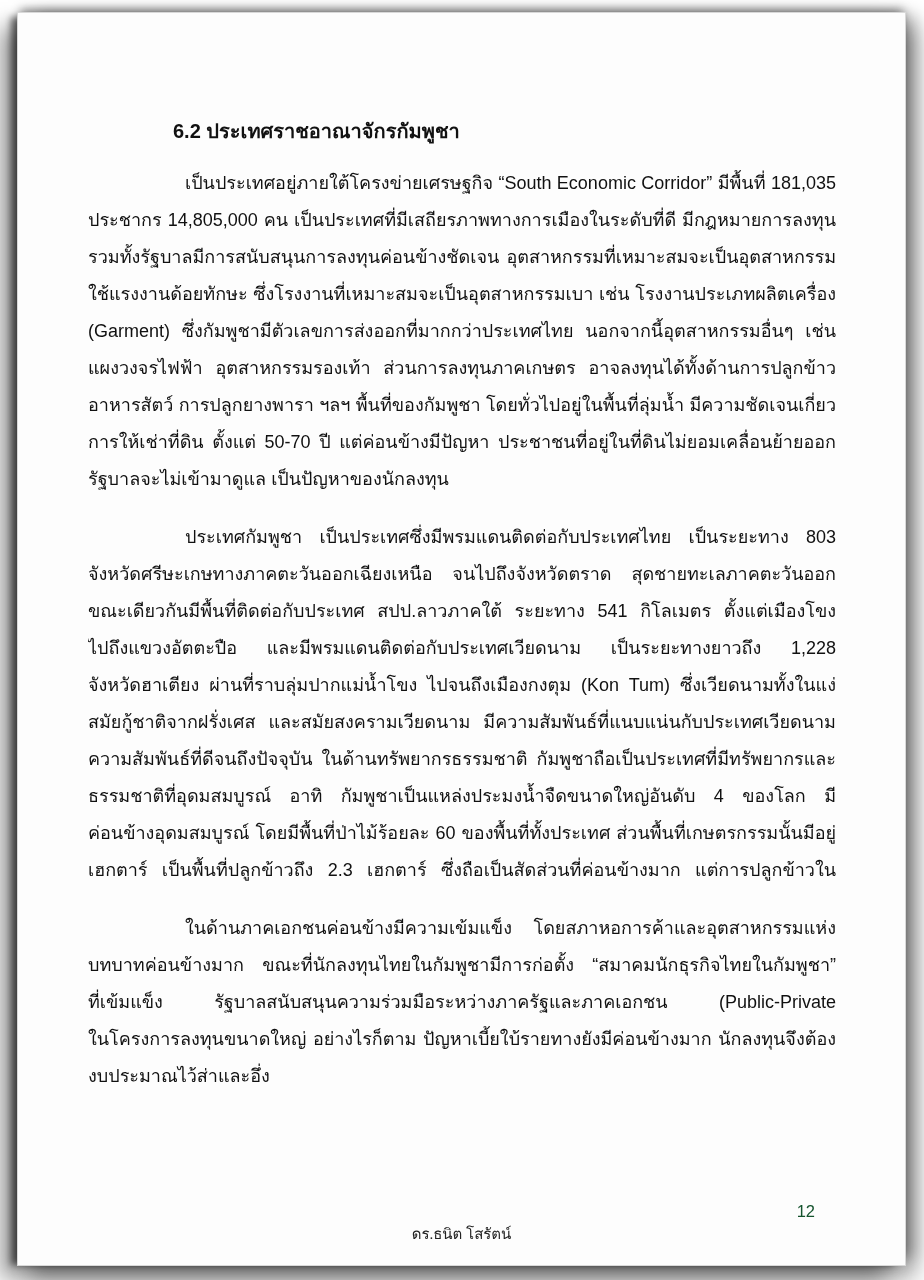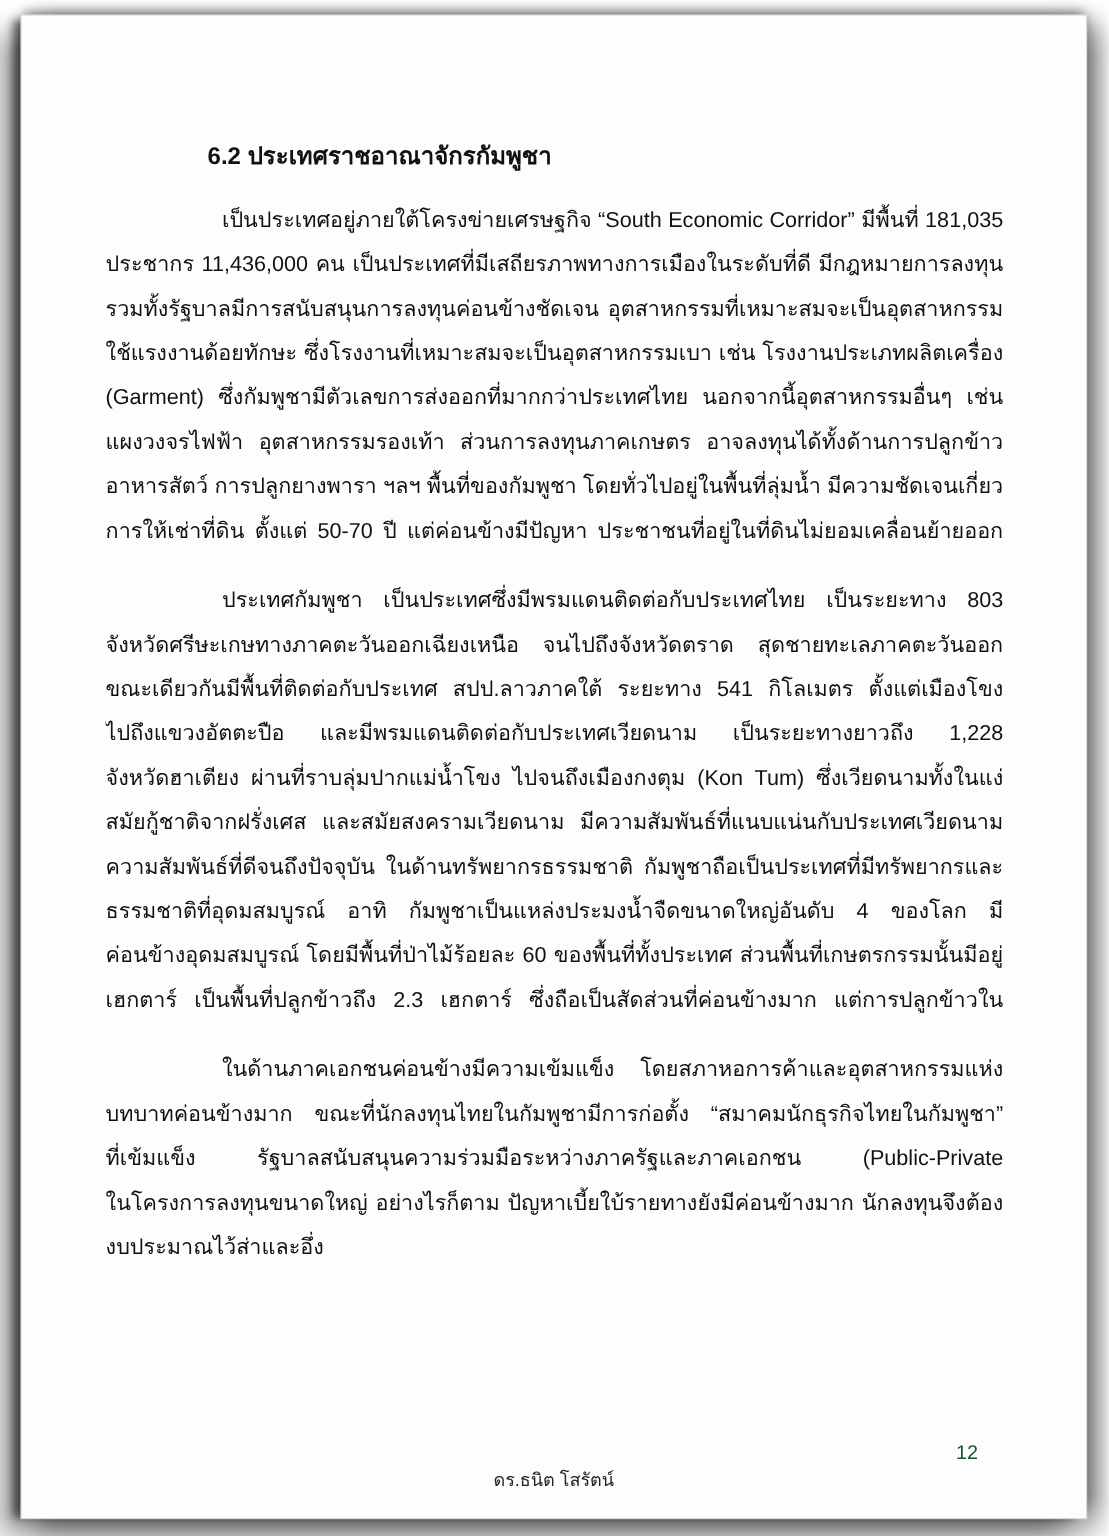--- a/index.html
+++ b/index.html
@@ -54,45 +54,47 @@
   .line.first { padding-left: 97px; }
   .line b { font-weight: normal; }
   .footer-author {
     position: absolute;
     left: 0; bottom: 18px;
     width: 100%;
     text-align: center;
     font-size: 15px;
     line-height: 26px;
     color: #222222;
+    font-family: Liberation Serif, serif;
   }
   .page-number {
     position: absolute;
     right: 90px; bottom: 44px;
     font-size: 16.5px;
     color: #14532d;
   }
 </style>
 </head>
 <body>
 
 <div class="canvas">
   <div class="page">
     <div class="content">
       <div class="heading">6.2 ประเทศราชอาณาจักรกัมพูชา</div>
       <div>
           <div class="para">
             <div class="line jl first"><span>เป็นประเทศอยู่ภายใต้โครงข่ายเศรษฐกิจ “South Economic Corridor” มีพื้นที่ 181,035 ตร.กม</span></div>
-            <div class="line jl"><span>ประชากร 11,436,000 คน </span><b>เป็นประเทศที่มีเสถียรภาพทางการเมืองในระดับที่ดี มีกฎหมายการลงทุน</b></div>
+            <div class="line jl"><span>ประชากร 14,805,000 คน </span><b>เป็นประเทศที่มีเสถียรภาพทางการเมืองในระดับที่ดี มีกฎหมายการลงทุน</b></div>
             <div class="line jl"><b>รวมทั้งรัฐบาลมีการสนับสนุนการลงทุนค่อนข้างชัดเจน</b><span> อุตสาหกรรมที่เหมาะสมจะเป็นอุตสาหกรรมที่เน้น</span></div>
             <div class="line jl"><span>ใช้แรงงานด้อยทักษะ ซึ่งโรงงานที่เหมาะสมจะเป็นอุตสาหกรรมเบา เช่น โรงงานประเภทผลิตเครื่องนุ่งห่ม</span></div>
             <div class="line jl"><span>(Garment) ซึ่งกัมพูชามีตัวเลขการส่งออกที่มากกว่าประเทศไทย นอกจากนี้อุตสาหกรรมอื่นๆ เช่น อิเล็กทรอนิกส์</span></div>
             <div class="line jl"><span>แผงวงจรไฟฟ้า อุตสาหกรรมรองเท้า ส่วนการลงทุนภาคเกษตร อาจลงทุนได้ทั้งด้านการปลูกข้าว ข้าวโพดสำหรับ</span></div>
             <div class="line jl"><span>อาหารสัตว์ การปลูกยางพารา ฯลฯ พื้นที่ของกัมพูชา โดยทั่วไปอยู่ในพื้นที่ลุ่มน้ำ มีความชัดเจนเกี่ยวกับกฎหมาย</span></div>
             <div class="line jl"><span>การให้เช่าที่ดิน ตั้งแต่ 50-70 ปี แต่ค่อนข้างมีปัญหา ประชาชนที่อยู่ในที่ดินไม่ยอมเคลื่อนย้ายออกมา และทาง</span></div>
+            <div class="line"><span>รัฐบาลจะไม่เข้ามาดูแล เป็นปัญหาของนักลงทุน</span></div>
           </div>
           <div class="para">
             <div class="line jl first"><span>ประเทศกัมพูชา เป็นประเทศซึ่งมีพรมแดนติดต่อกับประเทศไทย เป็นระยะทาง 803 กิโลเมตร ตั้งแต่</span></div>
             <div class="line jl"><span>จังหวัดศรีษะเกษทางภาคตะวันออกเฉียงเหนือ จนไปถึงจังหวัดตราด สุดชายทะเลภาคตะวันออกของประเทศไทย</span></div>
             <div class="line jl"><span>ขณะเดียวกันมีพื้นที่ติดต่อกับประเทศ สปป.ลาวภาคใต้ ระยะทาง 541 กิโลเมตร ตั้งแต่เมืองโขง แขวงจำปาสัก จน</span></div>
             <div class="line jl"><span>ไปถึงแขวงอัตตะปือ และมีพรมแดนติดต่อกับประเทศเวียดนาม เป็นระยะทางยาวถึง 1,228 กิโลเมตร ตั้งแต่</span></div>
             <div class="line jl"><span>จังหวัดฮาเตียง ผ่านที่ราบลุ่มปากแม่น้ำโขง ไปจนถึงเมืองกงตุม (Kon Tum) ซึ่งเวียดนามทั้งในแง่ประวัติศาสตร์</span></div>
             <div class="line jl"><span>สมัยกู้ชาติจากฝรั่งเศส และสมัยสงครามเวียดนาม มีความสัมพันธ์ที่แนบแน่นกับประเทศเวียดนาม ซึ่งส่งผลต่อ</span></div>
             <div class="line jl"><span>ความสัมพันธ์ที่ดีจนถึงปัจจุบัน ในด้านทรัพยากรธรรมชาติ กัมพูชาถือเป็นประเทศที่มีทรัพยากรและต้นทุนทาง</span></div>
             <div class="line jl"><span>ธรรมชาติที่อุดมสมบูรณ์ อาทิ กัมพูชาเป็นแหล่งประมงน้ำจืดขนาดใหญ่อันดับ 4 ของโลก มีทรัพยากรป่าไม้</span></div>

